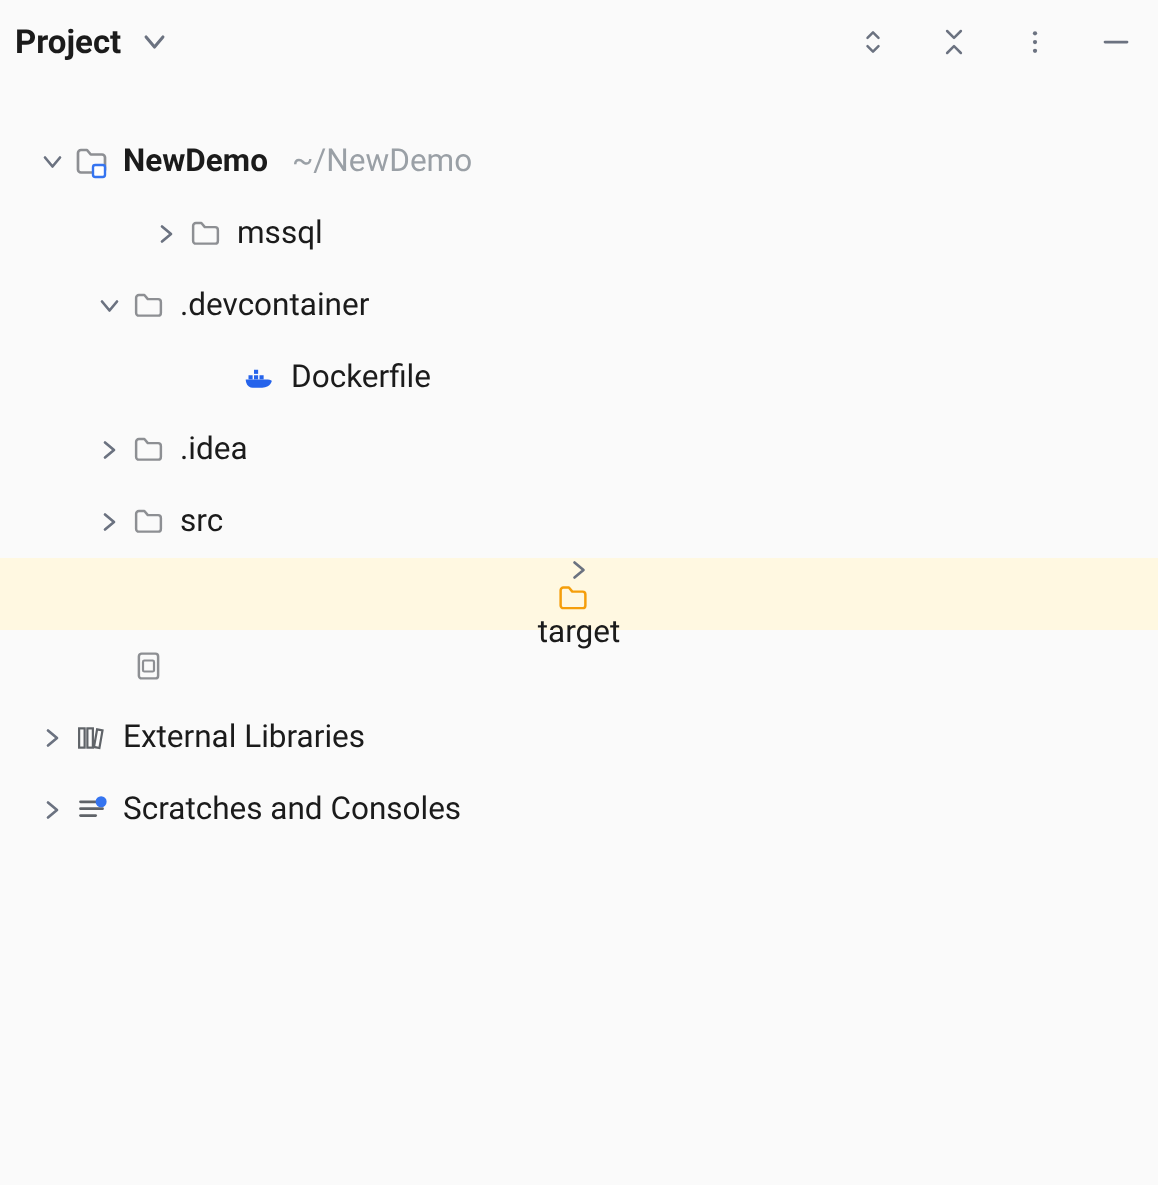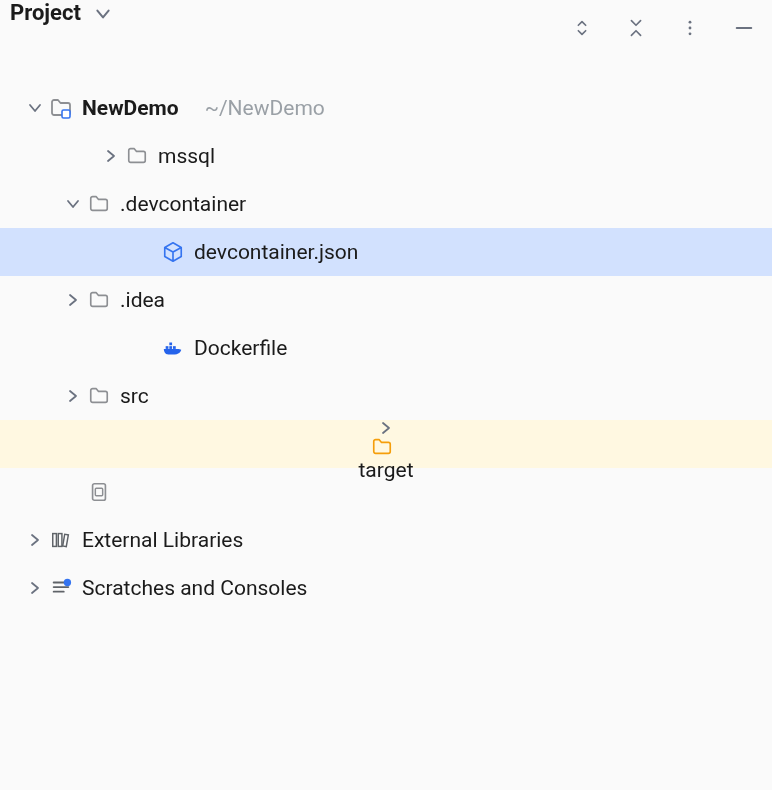--- a/index.html
+++ b/index.html
@@ -11,21 +11,21 @@
     overflow: hidden;
   }
   .panel {
     width: 100%; height: 100%;
     display: flex; flex-direction: column;
   }
 
   
   .header {
     height: 56px;
-    display: flex; 
+    display: flex; align-items: center;
     padding: 0 14px 0 10px;
   }
   .header-title {
     font-size: 22px;
     font-weight: 700;
     color: #1b1b1b;
   }
   .header-dropdown {
     margin-left: 8px;
     display: flex; align-items: center;
@@ -73,21 +73,21 @@
     display: flex; align-items: center; justify-content: center;
     margin-right: 8px;
   }
 
   .label {
     font-size: 21px;
     color: #1b1b1b;
   }
   .label.bold { font-weight: 700; }
   .hint {
-    margin-left: 26px;
+    margin-left: 16px;
     font-size: 21px;
     color: #9aa0a6;
   }
 </style>
 </head>
 <body>
 
 <svg width="0" height="0" style="position:absolute">
   <defs>
 
@@ -242,46 +242,21 @@
           </svg>
         </span>
       <span class="node-icon" style="color:#8d8f93">
           <svg width="22" height="22">
             <use href="#folder"></use>
           </svg>
         </span>
       <span class="label">.devcontainer</span>
     </div>
 
-    <div class="row selected">
-      <span class="indent ind-3"></span>
-      <span class="twisty none"></span>
-      <span class="node-icon" style="color:#3574f0">
-          <svg width="22" height="22">
-            <use href="#cube"></use>
-          </svg>
-        </span>
-      <span class="label">devcontainer.json</span>
-    </div>
-
-
-    <div class="row">
-      <span class="indent ind-1"></span>
-      <span class="twisty">
-          <svg width="16" height="16">
-            <use href="#chev-right"></use>
-          </svg>
-        </span>
-      <span class="node-icon" style="color:#8d8f93">
-          <svg width="22" height="22">
-            <use href="#folder"></use>
-          </svg>
-        </span>
-      <span class="label">.idea</span>
-    </div>
+
 
     <div class="row">
       <span class="indent ind-3"></span>
       <span class="twisty none"></span>
       <span class="node-icon" style="color:#2563eb">
           <svg width="22" height="22">
             <use href="#docker"></use>
           </svg>
         </span>
       <span class="label">Dockerfile</span>
@@ -292,20 +267,35 @@
       <span class="twisty">
           <svg width="16" height="16">
             <use href="#chev-right"></use>
           </svg>
         </span>
       <span class="node-icon" style="color:#8d8f93">
           <svg width="22" height="22">
             <use href="#folder"></use>
           </svg>
         </span>
+      <span class="label">.idea</span>
+    </div>
+
+    <div class="row">
+      <span class="indent ind-1"></span>
+      <span class="twisty">
+          <svg width="16" height="16">
+            <use href="#chev-right"></use>
+          </svg>
+        </span>
+      <span class="node-icon" style="color:#8d8f93">
+          <svg width="22" height="22">
+            <use href="#folder"></use>
+          </svg>
+        </span>
       <span class="label">src</span>
     </div>
 
     <div class="row highlight">
       <span class="indent ind-1"></span>
       <span class="twisty">
           <svg width="16" height="16">
             <use href="#chev-right"></use>
           </svg>
         </span>

